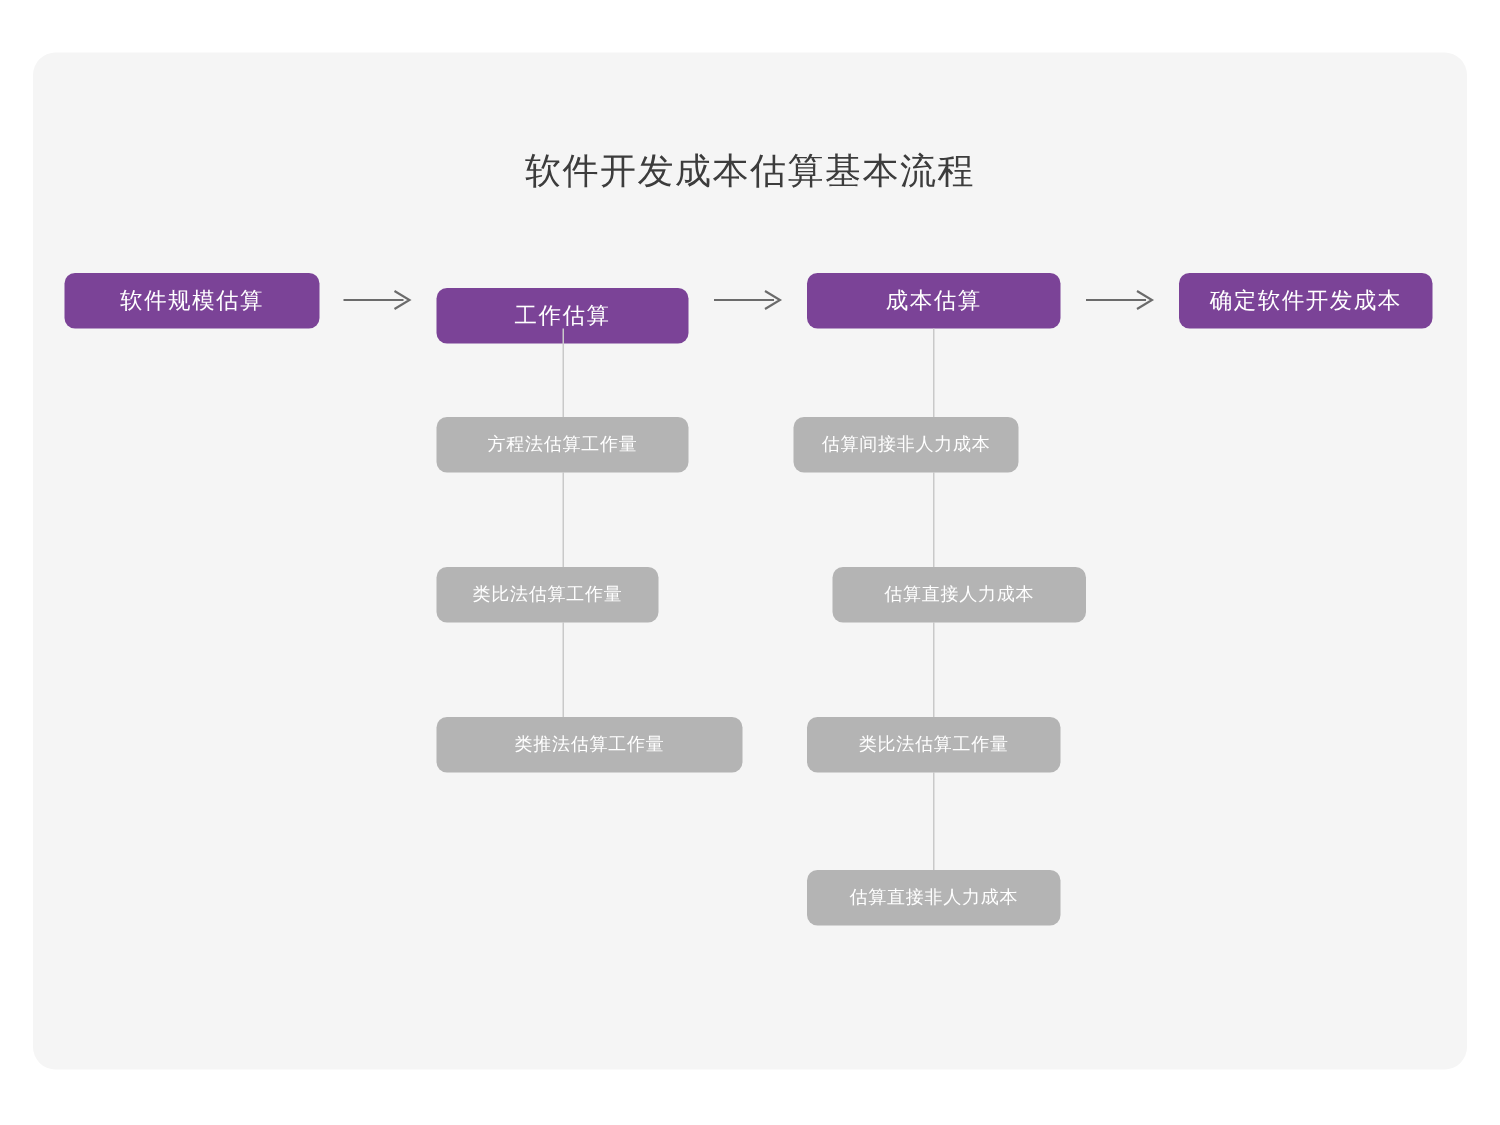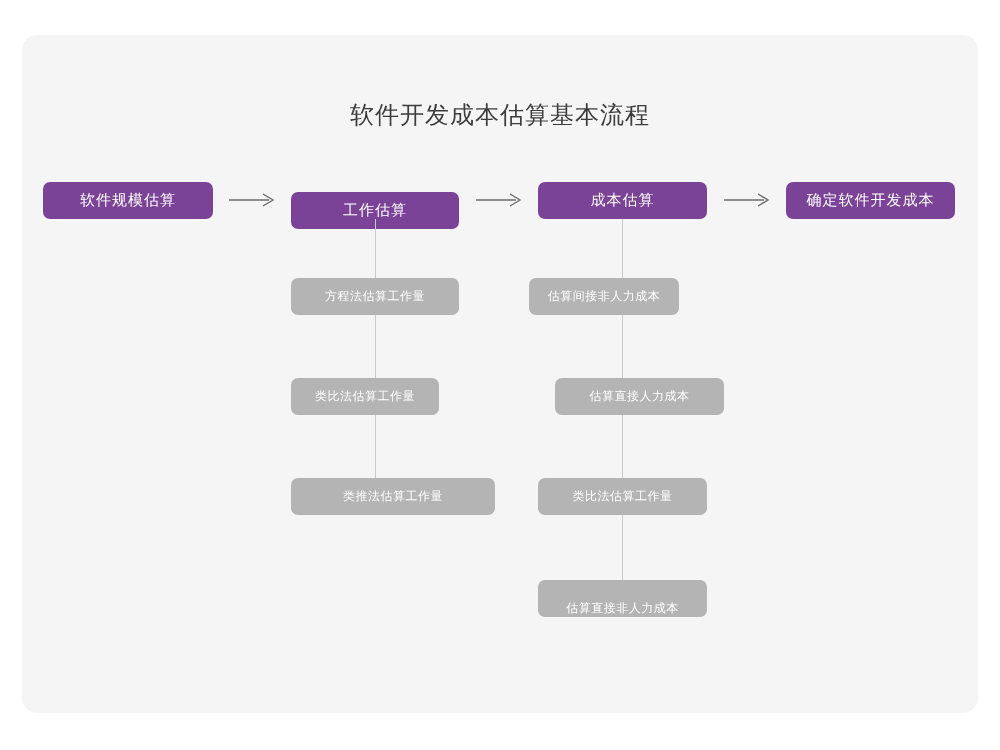--- a/index.html
+++ b/index.html
@@ -156,17 +156,17 @@
   </div>
 
   <div class="node sub" style="left:555px; top:378px; width:169px;">
     <span>估算直接人力成本</span>
   </div>
 
   <div class="node sub" style="left:538px; top:478px; width:169px;">
     <span>类比法估算工作量</span>
   </div>
 
-  <div class="node sub" style="left:538px; top:580px; width:169px;align-items:flex-end;">
+  <div class="node sub" style="left:538px; top:580px; width:169px;">
     <span>估算直接非人力成本</span>
   </div>
 
 </div>
 
 </body></html>

